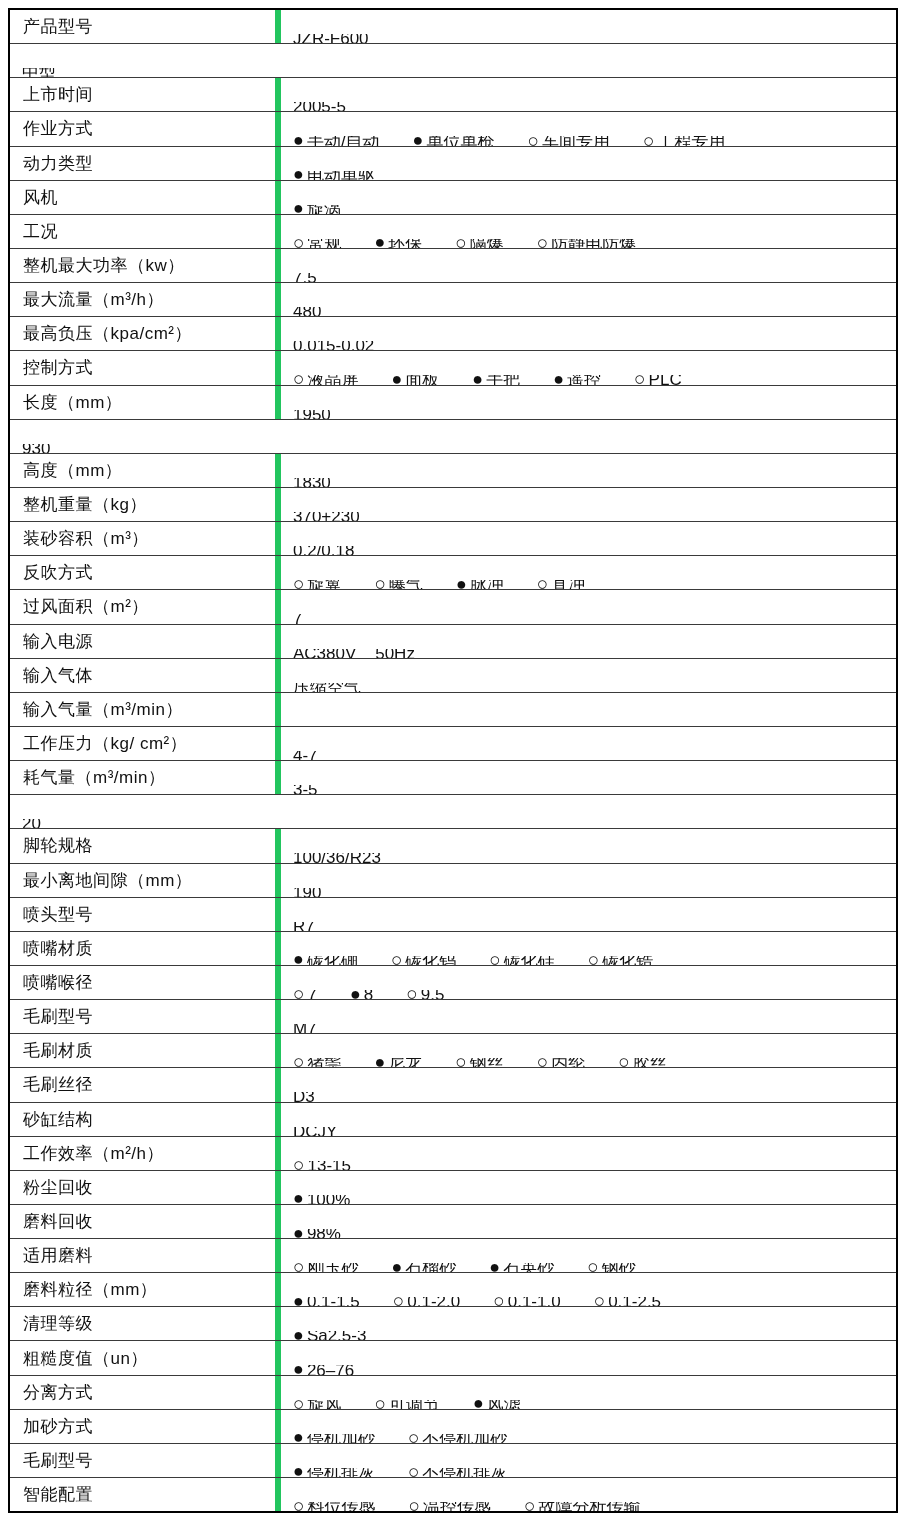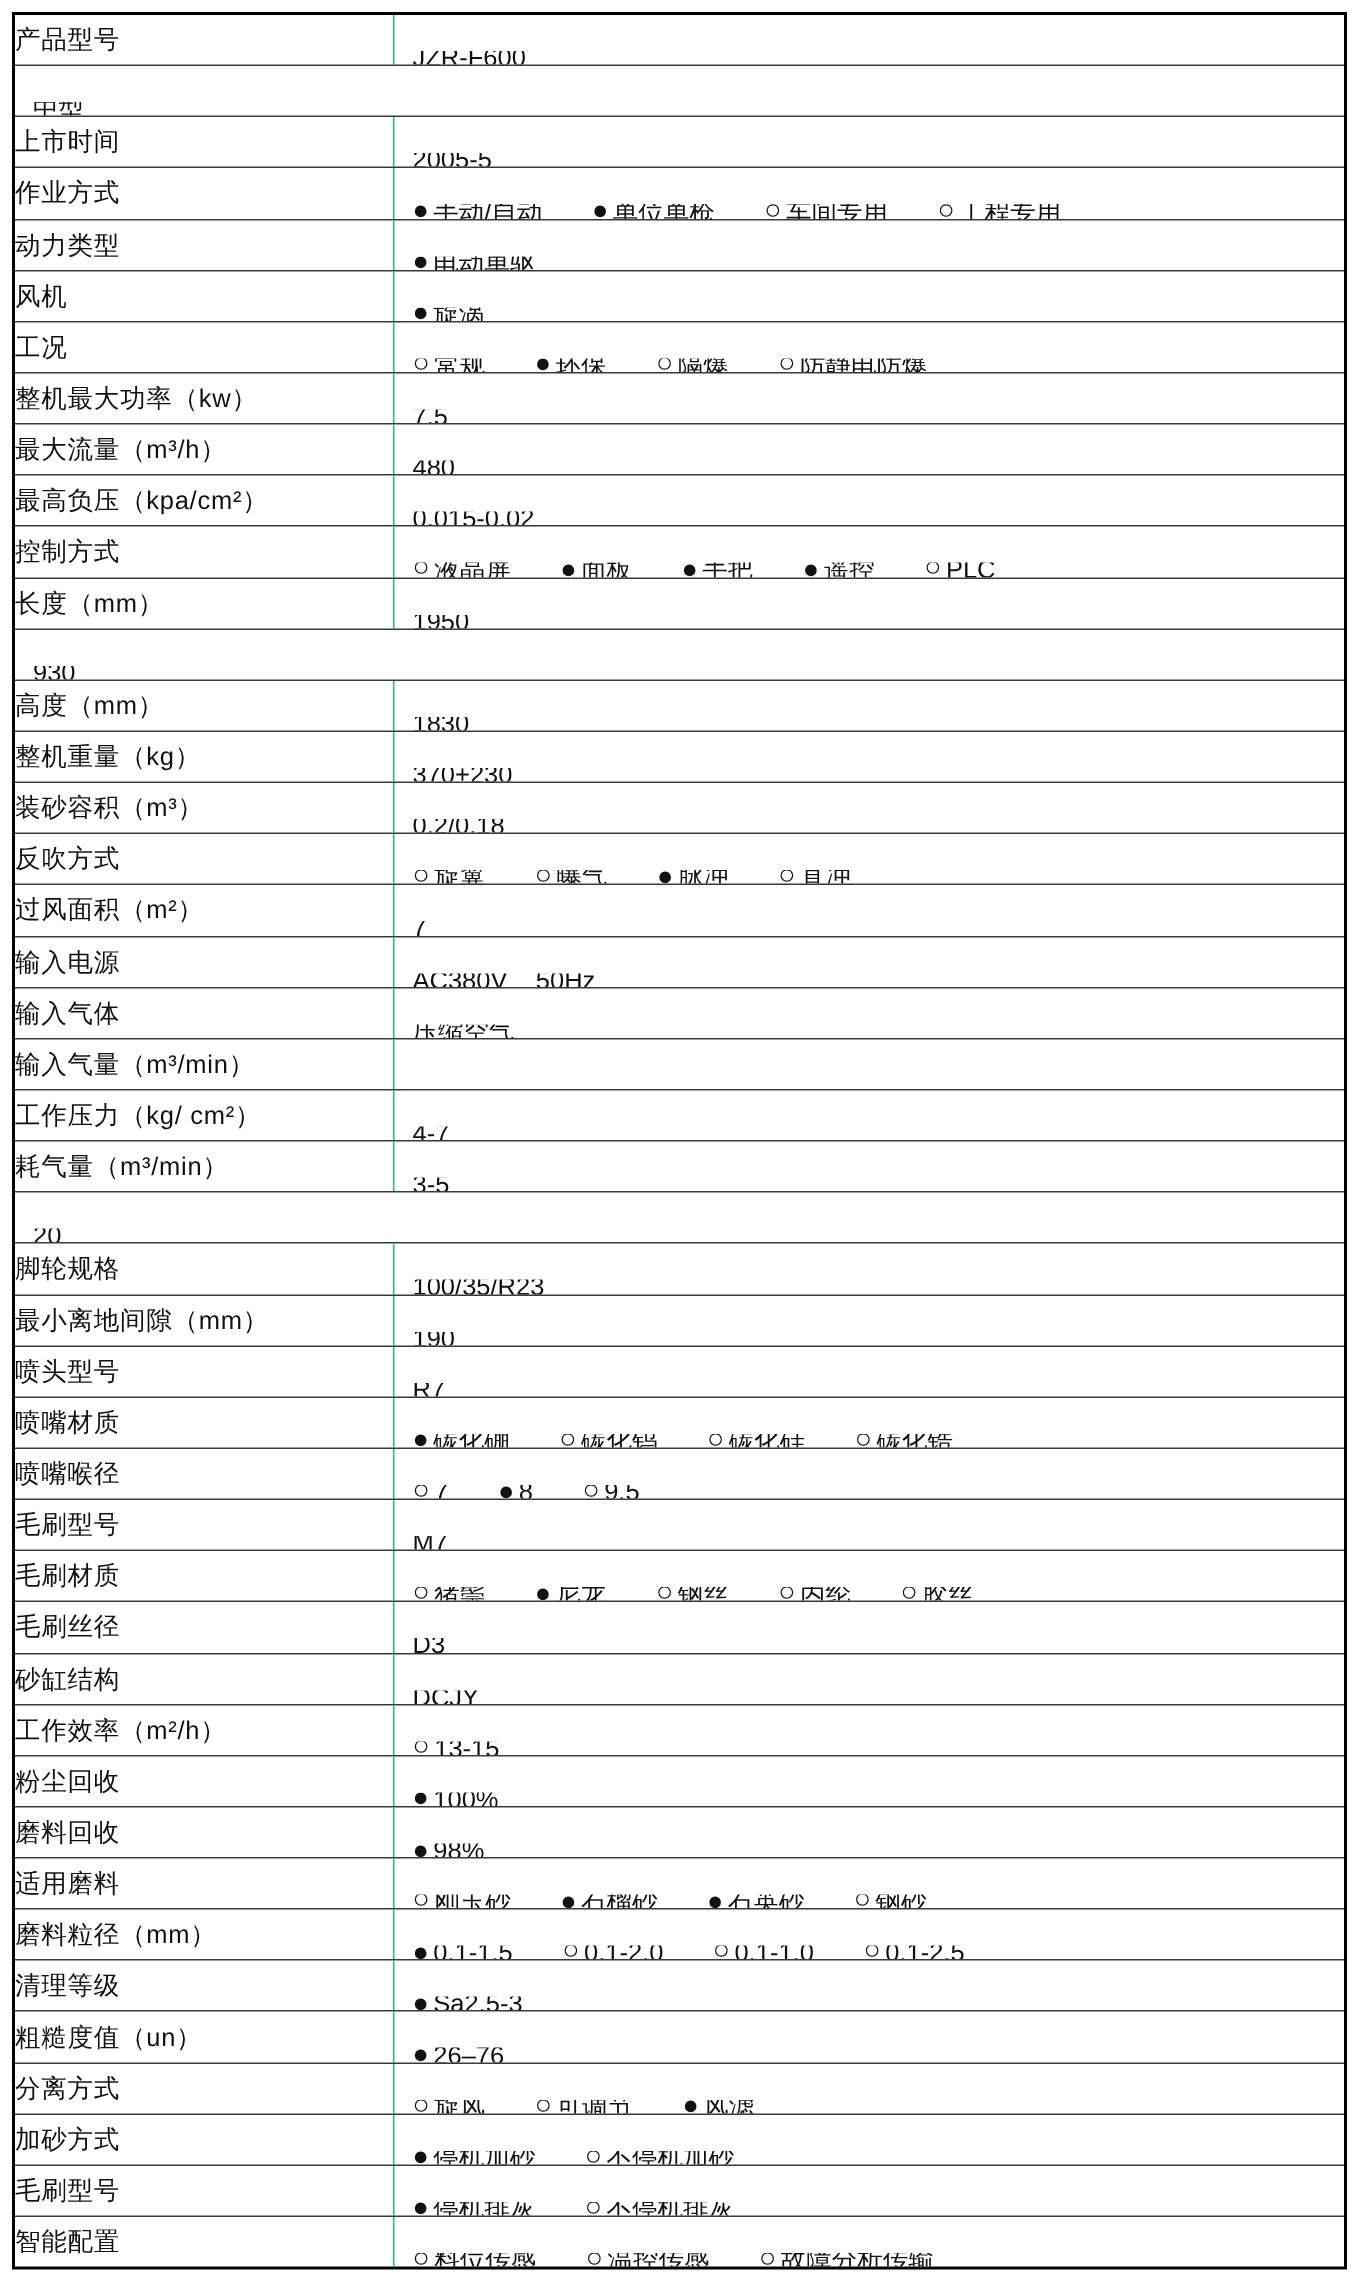--- a/index.html
+++ b/index.html
@@ -38,21 +38,22 @@
   .cell {
     display: flex;
     align-items: center;
     font-size: 17px;
     line-height: 1;
     overflow: hidden;
   }
   .cell.label {
     flex: 0 0 252px;
     width: 252px;
-    border-right: 1px solid #22c55e;
+    padding-left: 13px;
+    border-right: 6px solid #22c55e;
     letter-spacing: 0.5px;
   }
   .cell.value {
     flex: 1 1 auto;
     padding-left: 12px;
     white-space: pre-wrap;
     margin-top: 24px;
   }
   .opt {
     display: inline-flex;
@@ -219,21 +220,21 @@
     </div>
     <div class="row">
       <div class="cell label">耗气量（m³/min）</div>
       <div class="cell value">3-5</div>
     </div>
     <div class="row">
       <div class="cell value">20</div>
     </div>
     <div class="row">
       <div class="cell label">脚轮规格</div>
-      <div class="cell value">100/35/R23</div>
+      <div class="cell value">100/36/R23</div>
     </div>
     <div class="row">
       <div class="cell label">最小离地间隙（mm）</div>
       <div class="cell value">190</div>
     </div>
     <div class="row">
       <div class="cell label">喷头型号</div>
       <div class="cell value">R7</div>
     </div>
     <div class="row">

